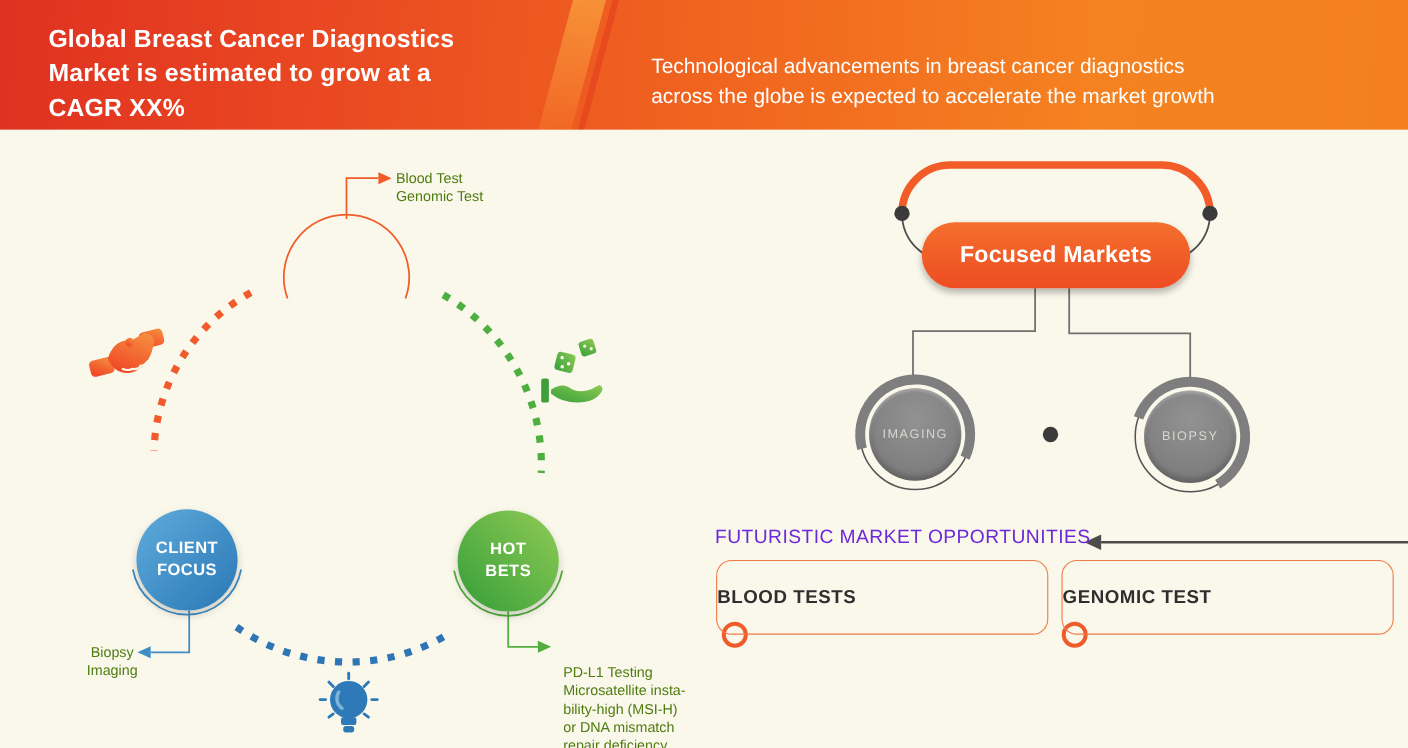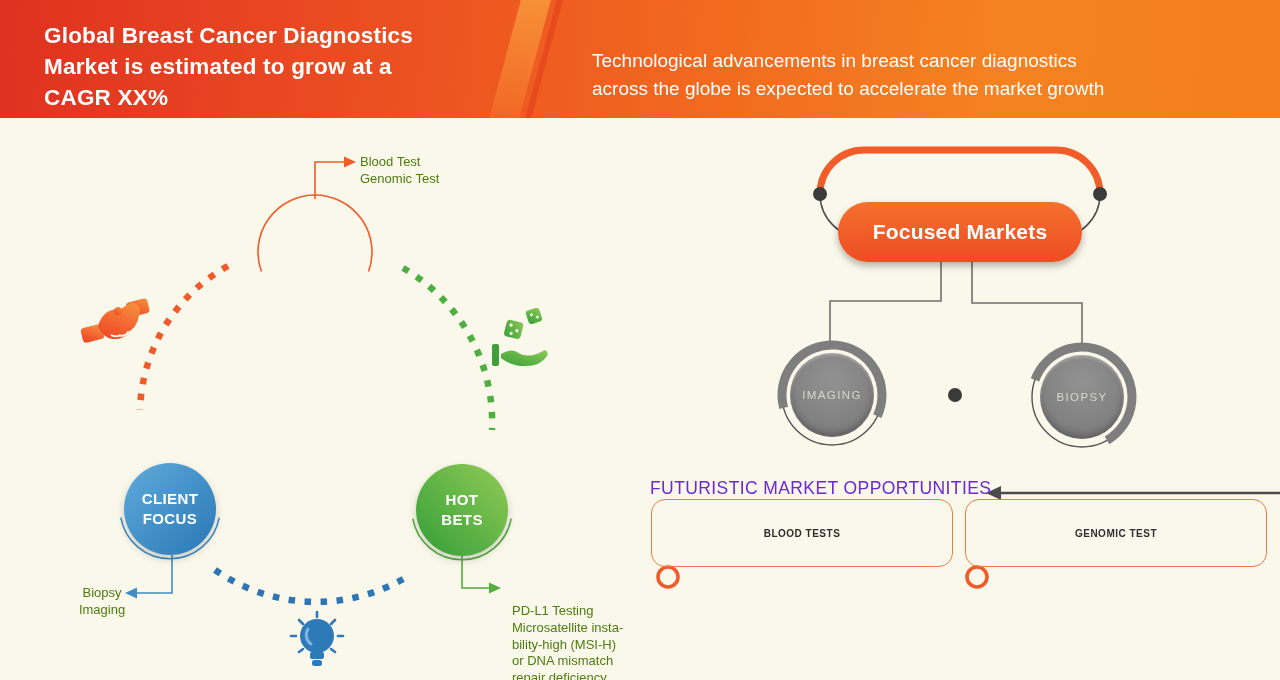--- a/index.html
+++ b/index.html
@@ -73,23 +73,23 @@
     color:#d6d6d0;font-size:11.5px;letter-spacing:1.4px;font-weight:400;
     display:flex;align-items:center;justify-content:center;
     box-shadow:inset 0 2px 3px rgba(255,255,255,.30), inset 0 -4px 6px rgba(0,0,0,.22);
   }
   .gnode-imaging{left:790px;top:235px;}
   .gnode-biopsy{left:1040px;top:237px;}
 
   
   .opp-heading{position:absolute;left:650px;top:360px;font-size:17.5px;color:#6d28d9;letter-spacing:.4px;}
   .opp-box{
-    position:absolute;top:381px;width:302px;height:68px;border:1.6px solid #f07b46;border-radius:14px;
-    display:flex;align-items:center;justify-content:center;
-    font-size:10px;font-weight:600;color:#2e2e2e;letter-spacing:.5px;box-sizing:border-box;
+    position:absolute;top:391px;width:302px;height:68px;border:1.6px solid #f07b46;border-radius:14px;
+    display:flex;align-items:center;
+    font-size:17px;font-weight:600;color:#2e2e2e;letter-spacing:.5px;box-sizing:border-box;
   }
   .opp-box-1{left:651px;}
   .opp-box-2{left:965px;}
 </style>
 </head>
 <body>
 
 <div class="page">
 
   <header class="hdr">

